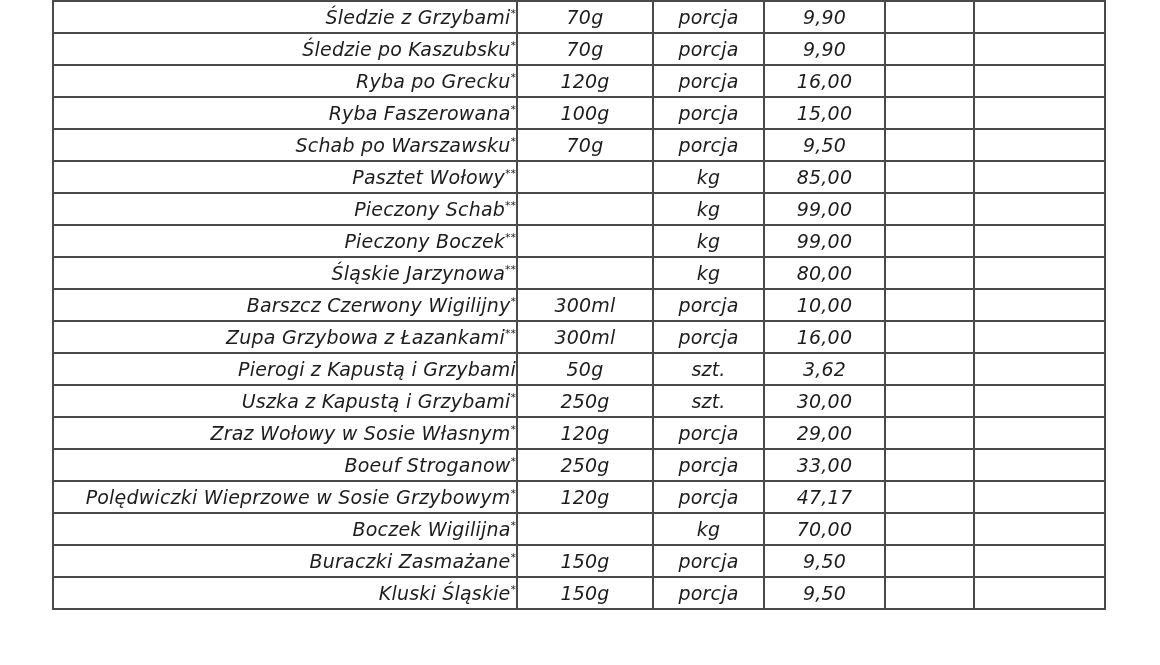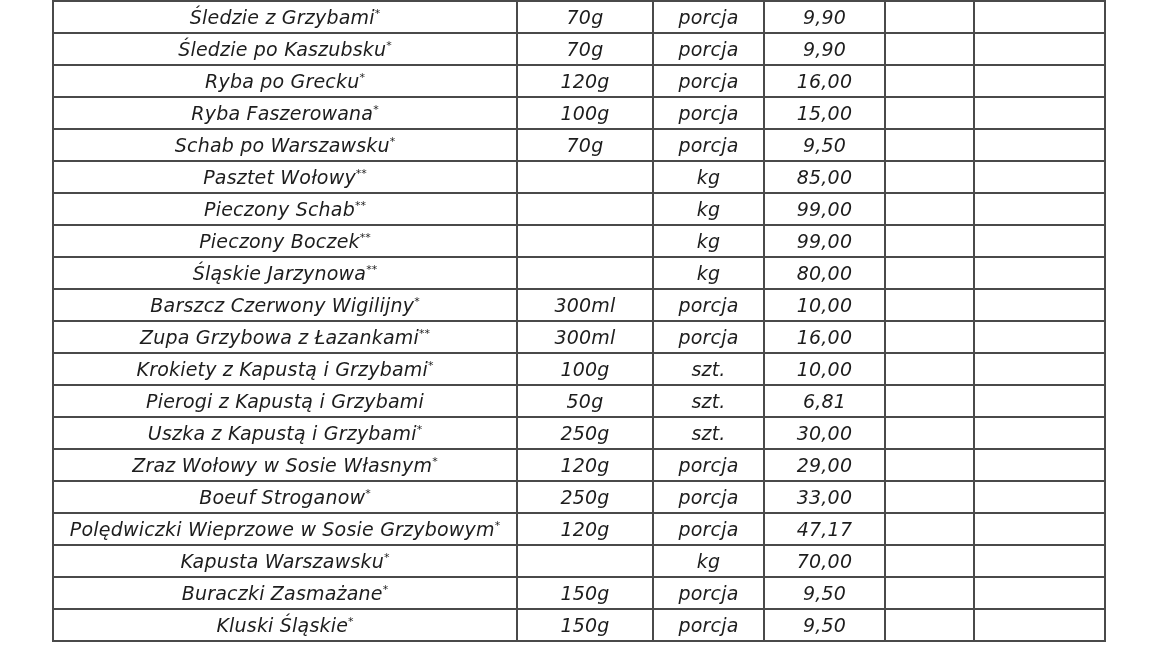--- a/index.html
+++ b/index.html
@@ -33,21 +33,21 @@
   }
   table.menu-table td {
     border: 2px solid #4a4a4a;
     height: 30px;
     padding: 0;
     overflow: hidden;
     white-space: nowrap;
     vertical-align: middle;
   }
   td.c-name {
-    text-align: center;
+    text-align: right;
     padding-left: 13px;
   }
   td.c-weight, td.c-unit, td.c-price {
     text-align: center;
   }
   sup.stars {
     font-size: 11px;
     line-height: 0;
     vertical-align: super;
     letter-spacing: 0;
@@ -160,34 +160,26 @@
 
   <tr>
     <td class="c-name"><span class="nm">Zupa Grzybowa z Łazankami</span><sup class="stars">**</sup></td>
     <td class="c-weight">300ml</td>
     <td class="c-unit">porcja</td>
     <td class="c-price">16,00</td>
     <td class="c-extra1"></td>
     <td class="c-extra2"></td>
   </tr>
 
-  <tr>
-    <td class="c-name"><span class="nm">Krokiety z Kapustą i Grzybami</span><sup class="stars">*</sup></td>
-    <td class="c-weight">100g</td>
-    <td class="c-unit">szt.</td>
-    <td class="c-price">10,00</td>
-    <td class="c-extra1"></td>
-    <td class="c-extra2"></td>
-  </tr>
 
   <tr>
     <td class="c-name"><span class="nm">Pierogi z Kapustą i Grzybami</span><sup class="stars"></sup></td>
     <td class="c-weight">50g</td>
     <td class="c-unit">szt.</td>
-    <td class="c-price">6,81</td>
+    <td class="c-price">3,62</td>
     <td class="c-extra1"></td>
     <td class="c-extra2"></td>
   </tr>
 
   <tr>
     <td class="c-name"><span class="nm">Uszka z Kapustą i Grzybami</span><sup class="stars">*</sup></td>
     <td class="c-weight">250g</td>
     <td class="c-unit">szt.</td>
     <td class="c-price">30,00</td>
     <td class="c-extra1"></td>
@@ -215,21 +207,21 @@
   <tr>
     <td class="c-name"><span class="nm">Polędwiczki Wieprzowe w Sosie Grzybowym</span><sup class="stars">*</sup></td>
     <td class="c-weight">120g</td>
     <td class="c-unit">porcja</td>
     <td class="c-price">47,17</td>
     <td class="c-extra1"></td>
     <td class="c-extra2"></td>
   </tr>
 
   <tr>
-    <td class="c-name"><span class="nm">Kapusta Warszawsku</span><sup class="stars">*</sup></td>
+    <td class="c-name"><span class="nm">Boczek Wigilijna</span><sup class="stars">*</sup></td>
     <td class="c-weight"></td>
     <td class="c-unit">kg</td>
     <td class="c-price">70,00</td>
     <td class="c-extra1"></td>
     <td class="c-extra2"></td>
   </tr>
 
   <tr>
     <td class="c-name"><span class="nm">Buraczki Zasmażane</span><sup class="stars">*</sup></td>
     <td class="c-weight">150g</td>

